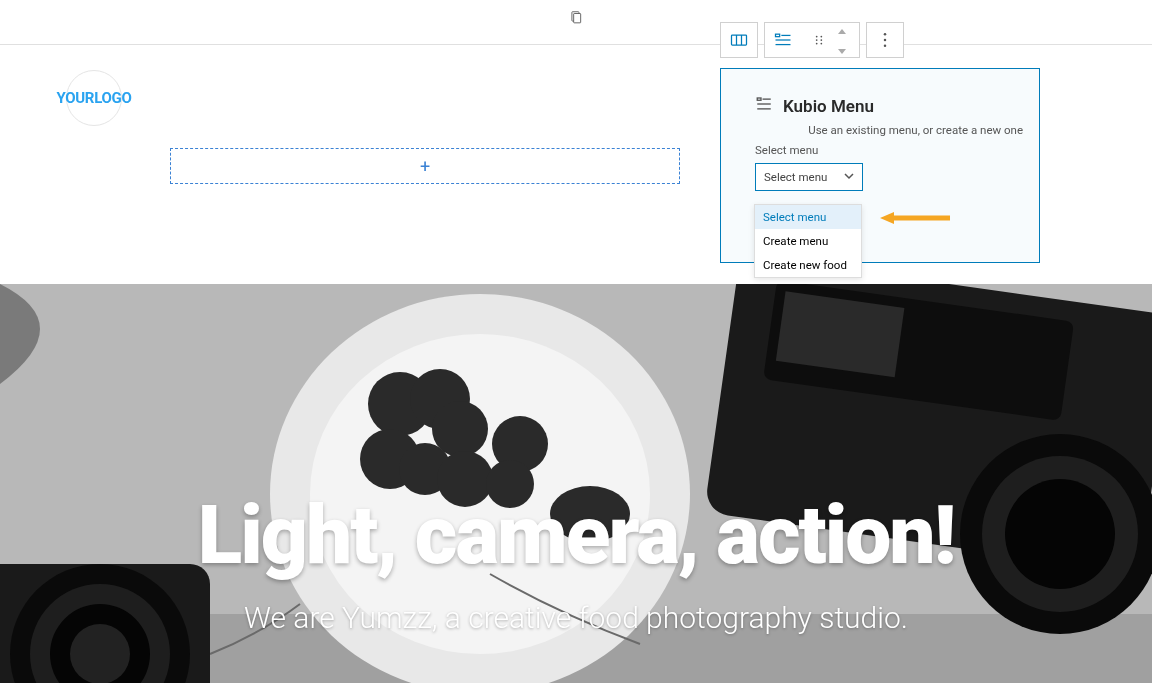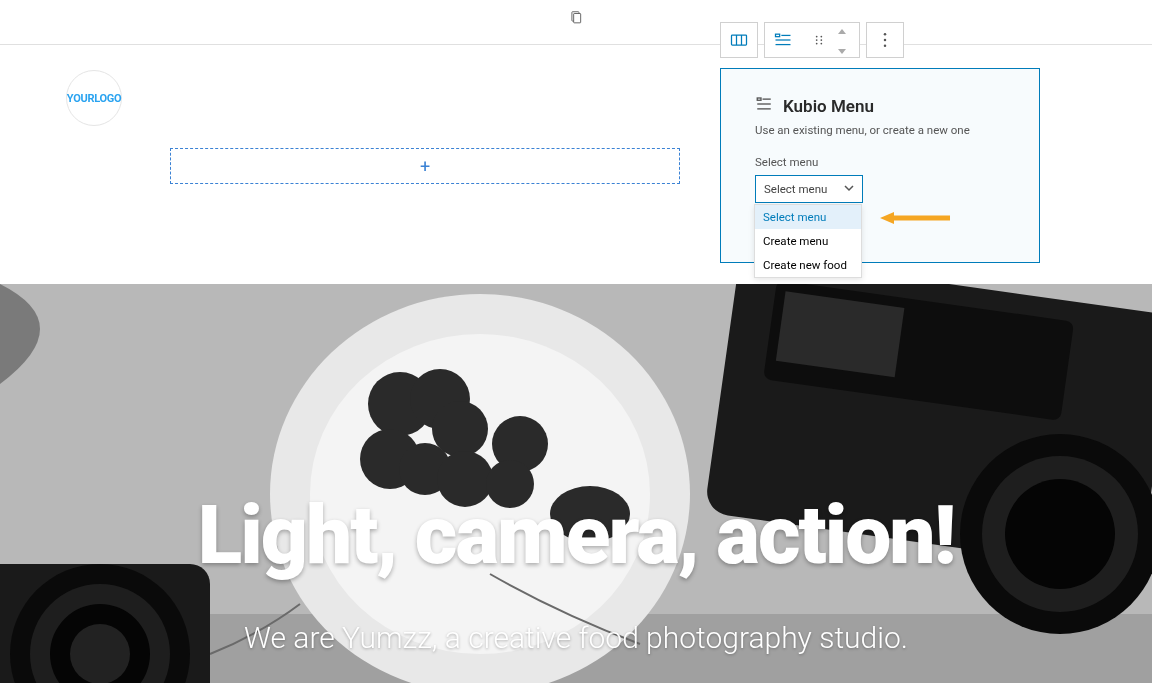--- a/index.html
+++ b/index.html
@@ -78,21 +78,21 @@
   left: 66px;
   width: 56px;
   height: 56px;
   border: 1px solid #e5e5e5;
   border-radius: 50%;
   display: flex;
   align-items: center;
   justify-content: center;
 }
 .logo-text {
-  font-size: 11px;
+  font-size: 15px;
   font-weight: 700;
   color: #2aa3f0;
   letter-spacing: -0.3px;
 }
 
 
 .add-placeholder {
   position: absolute;
   top: 148px;
   left: 170px;
@@ -129,21 +129,22 @@
 }
 .panel-title-row svg { width: 18px; height: 18px; color: #555; }
 .panel-title {
   font-size: 17px;
   font-weight: 600;
   color: #2a2a2a;
 }
 .panel-desc {
   font-size: 11.5px;
   color: #555;
-  margin-bottom: 18px;
+  margin-bottom: 6px;
+  text-align: right;
 }
 .select-label {
   font-size: 11.5px;
   color: #555;
   margin-bottom: 6px;
 }
 .select-box {
   width: 108px;
   height: 28px;
   border: 1px solid #007cba;
@@ -215,21 +216,21 @@
   font-weight: 900;
   color: #fff;
   letter-spacing: -2px;
   line-height: 1;
   text-shadow: 0 2px 4px rgba(0,0,0,0.3);
 }
 .hero-sub {
   font-size: 30px;
   font-weight: 300;
   color: #fff;
-  margin-top: 44px;
+  margin-top: 24px;
   text-shadow: 0 1px 3px rgba(0,0,0,0.3);
 }
 </style>
 </head>
 <body>
 
 <div class="top-handle">
   <span class="handle-icon">
     <svg viewBox="0 0 24 24" width="14" height="14" fill="none" stroke="currentColor" stroke-width="1.5">
       <rect x="5" y="3" width="12" height="16" rx="1"></rect>

